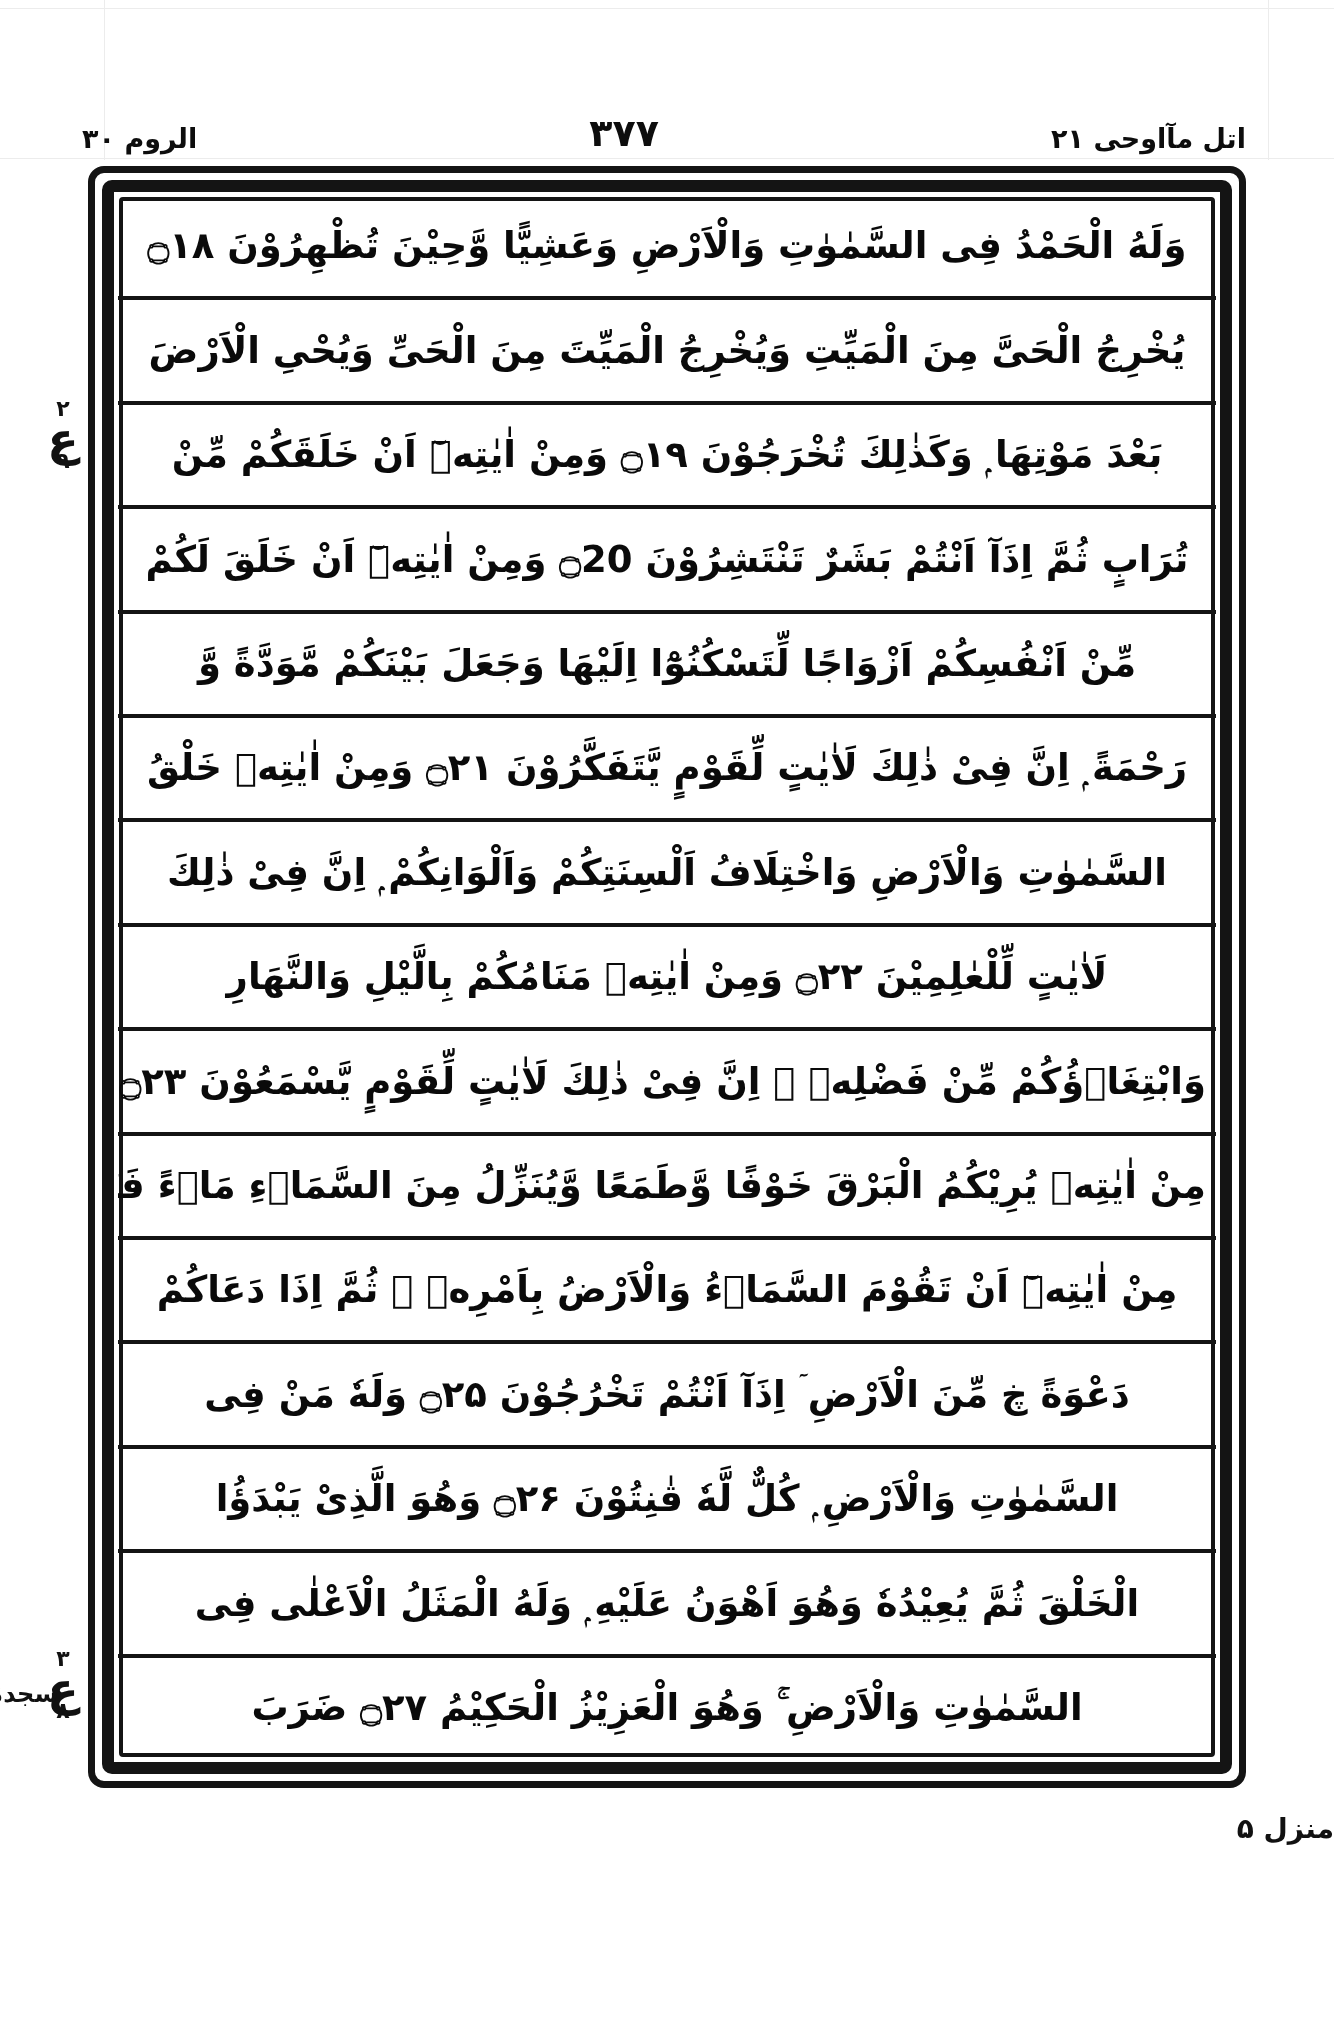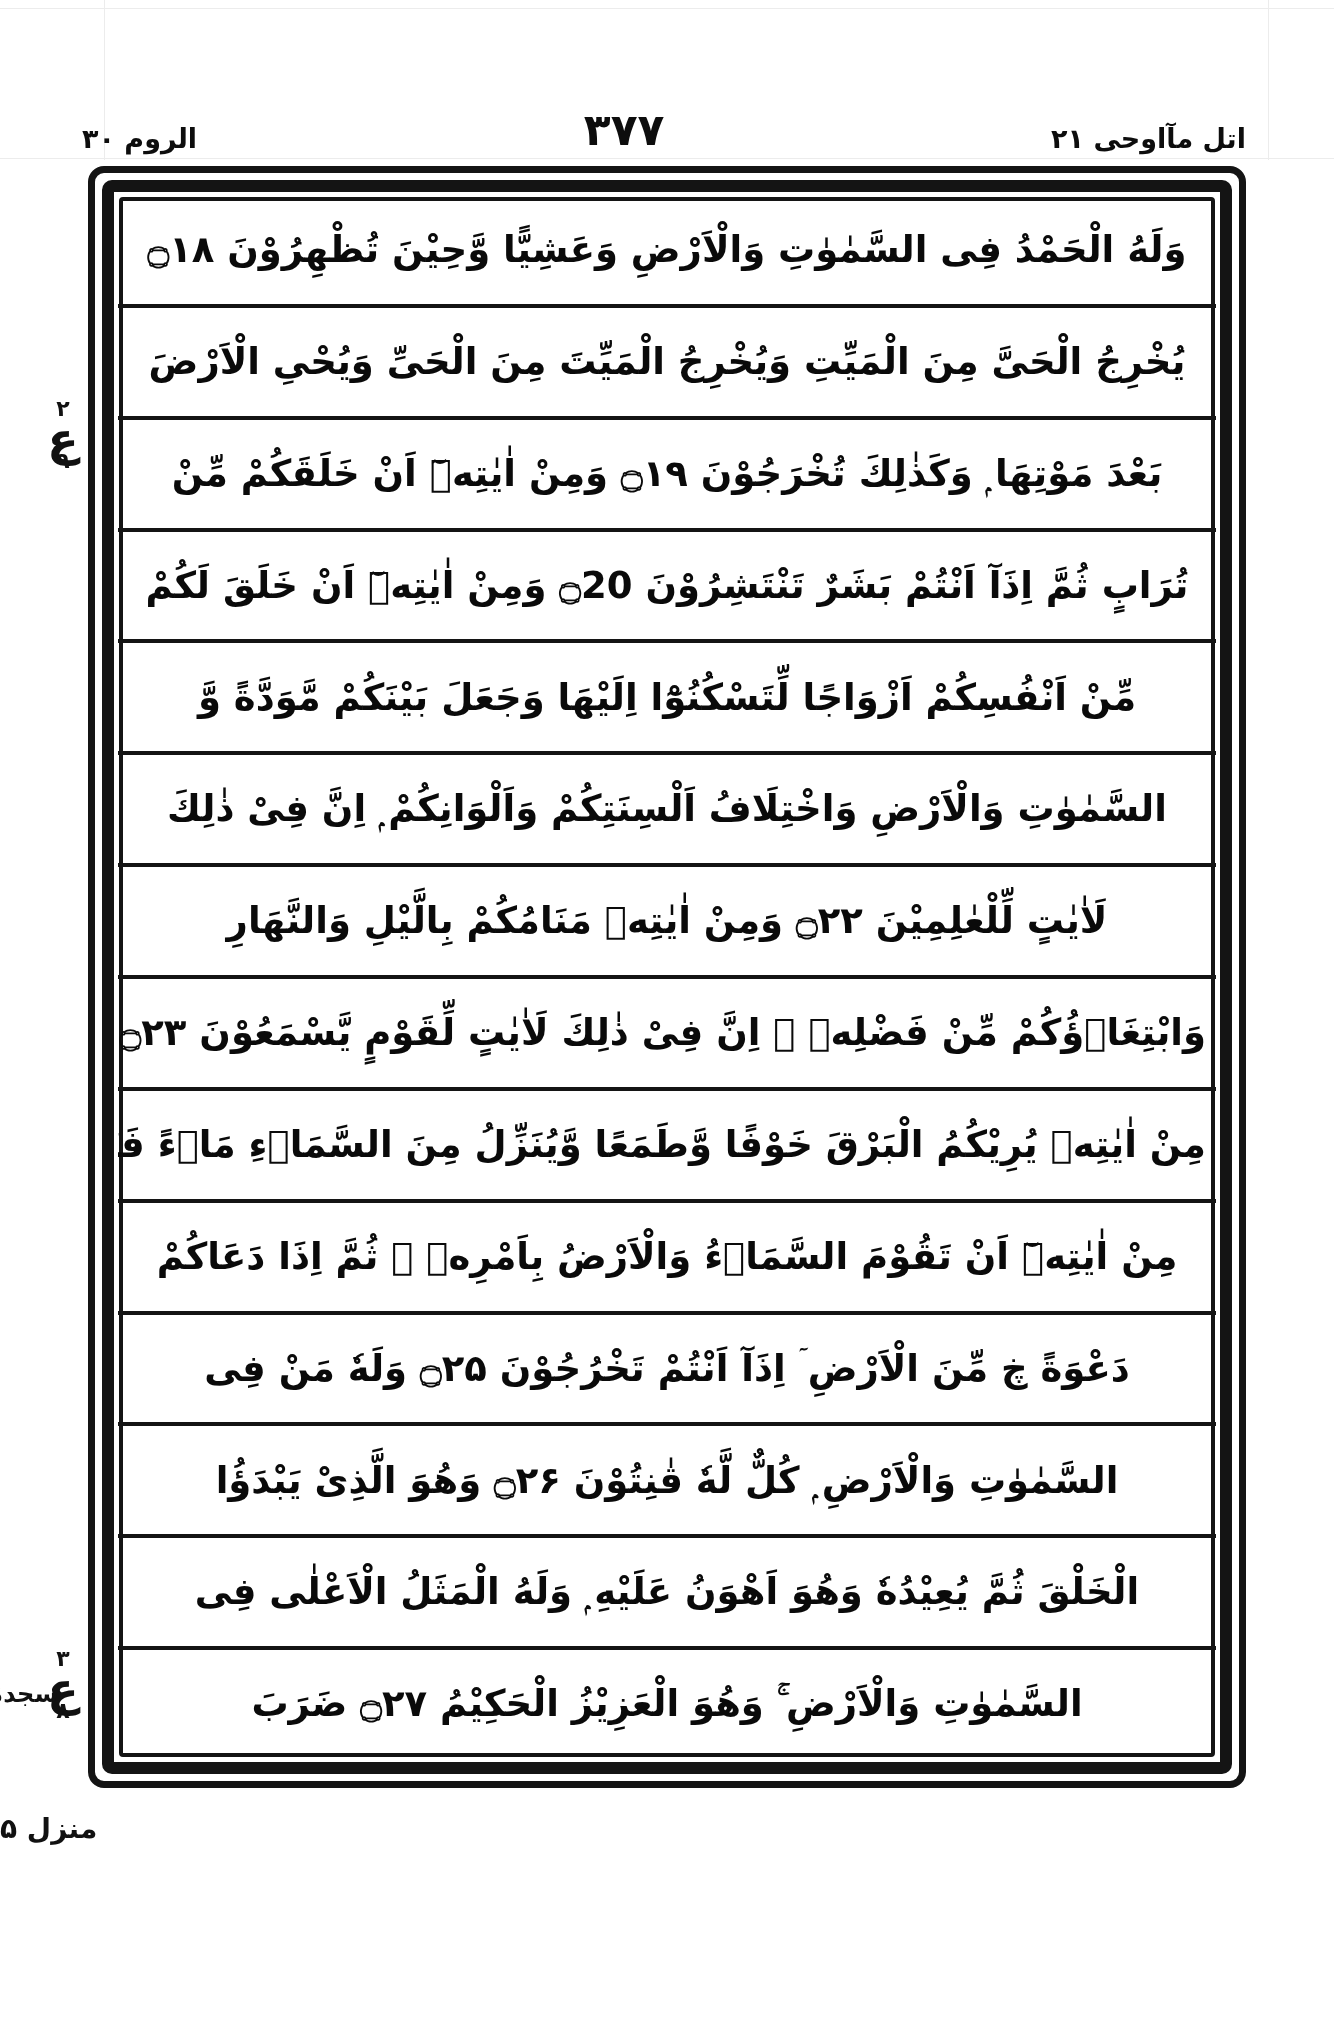--- a/index.html
+++ b/index.html
@@ -57,21 +57,21 @@
     direction: rtl;
   }
   .header-item {
     font-size: 27px;
     line-height: 1;
     font-weight: 700;
     white-space: nowrap;
     color: #0d0d0d;
   }
   .header-item.page-no {
-    font-size: 44px;
+    font-size: 38px;
     letter-spacing: 1px;
   }
   .header-item.juz { margin-right: 8px; }
   .header-item.surah { margin-left: 2px; }
 
   
   .frame-outer {
     position: absolute;
     top: 166px;
     left: 88px;
@@ -197,21 +197,21 @@
     direction: rtl;
     line-height: 1.05;
   }
 
   
   .footer {
     position: absolute;
     top: 1812px;
     left: 0;
     width: 100%;
-    text-align: left;
+    text-align: right;
     direction: rtl;
   }
   .footer .manzil {
     font-size: 28px;
     font-weight: 700;
     color: #111;
     display: inline-block;
   }
 </style>
 </head>
@@ -245,20 +245,23 @@
     <div class="ayah-line">
       <div class="line-text">بَعْدَ مَوْتِهَا ۭ وَكَذٰلِكَ تُخْرَجُوْنَ ۝۱۹ وَمِنْ اٰيٰتِهٖٓ اَنْ خَلَقَكُمْ مِّنْ</div>
     </div>
     <div class="ayah-line">
       <div class="line-text">تُرَابٍ ثُمَّ اِذَآ اَنْتُمْ بَشَرٌ تَنْتَشِرُوْنَ ۝20 وَمِنْ اٰيٰتِهٖٓ اَنْ خَلَقَ لَكُمْ</div>
     </div>
     <div class="ayah-line">
       <div class="line-text">مِّنْ اَنْفُسِكُمْ اَزْوَاجًا لِّتَسْكُنُوْٓا اِلَيْهَا وَجَعَلَ بَيْنَكُمْ مَّوَدَّةً وَّ</div>
     </div>
     <div class="ayah-line">
+      <div class="line-text">رَحْمَةً ۭ اِنَّ فِىْ ذٰلِكَ لَاٰيٰتٍ لِّقَوْمٍ يَّتَفَكَّرُوْنَ ۝۲۱ وَمِنْ اٰيٰتِهٖ خَلْقُ</div>
+    </div>
+    <div class="ayah-line">
       <div class="line-text">السَّمٰوٰتِ وَالْاَرْضِ وَاخْتِلَافُ اَلْسِنَتِكُمْ وَاَلْوَانِكُمْ ۭ اِنَّ فِىْ ذٰلِكَ</div>
     </div>
     <div class="ayah-line">
       <div class="line-text">لَاٰيٰتٍ لِّلْعٰلِمِيْنَ ۝۲۲ وَمِنْ اٰيٰتِهٖ مَنَامُكُمْ بِالَّيْلِ وَالنَّهَارِ</div>
     </div>
     <div class="ayah-line">
       <div class="line-text">وَابْتِغَاۗؤُكُمْ مِّنْ فَضْلِهٖ ۭ اِنَّ فِىْ ذٰلِكَ لَاٰيٰتٍ لِّقَوْمٍ يَّسْمَعُوْنَ ۝۲۳ وَ</div>
     </div>
     <div class="ayah-line">
       <div class="line-text">مِنْ اٰيٰتِهٖ يُرِيْكُمُ الْبَرْقَ خَوْفًا وَّطَمَعًا وَّيُنَزِّلُ مِنَ السَّمَاۗءِ مَاۗءً فَيُحْىٖ</div>

